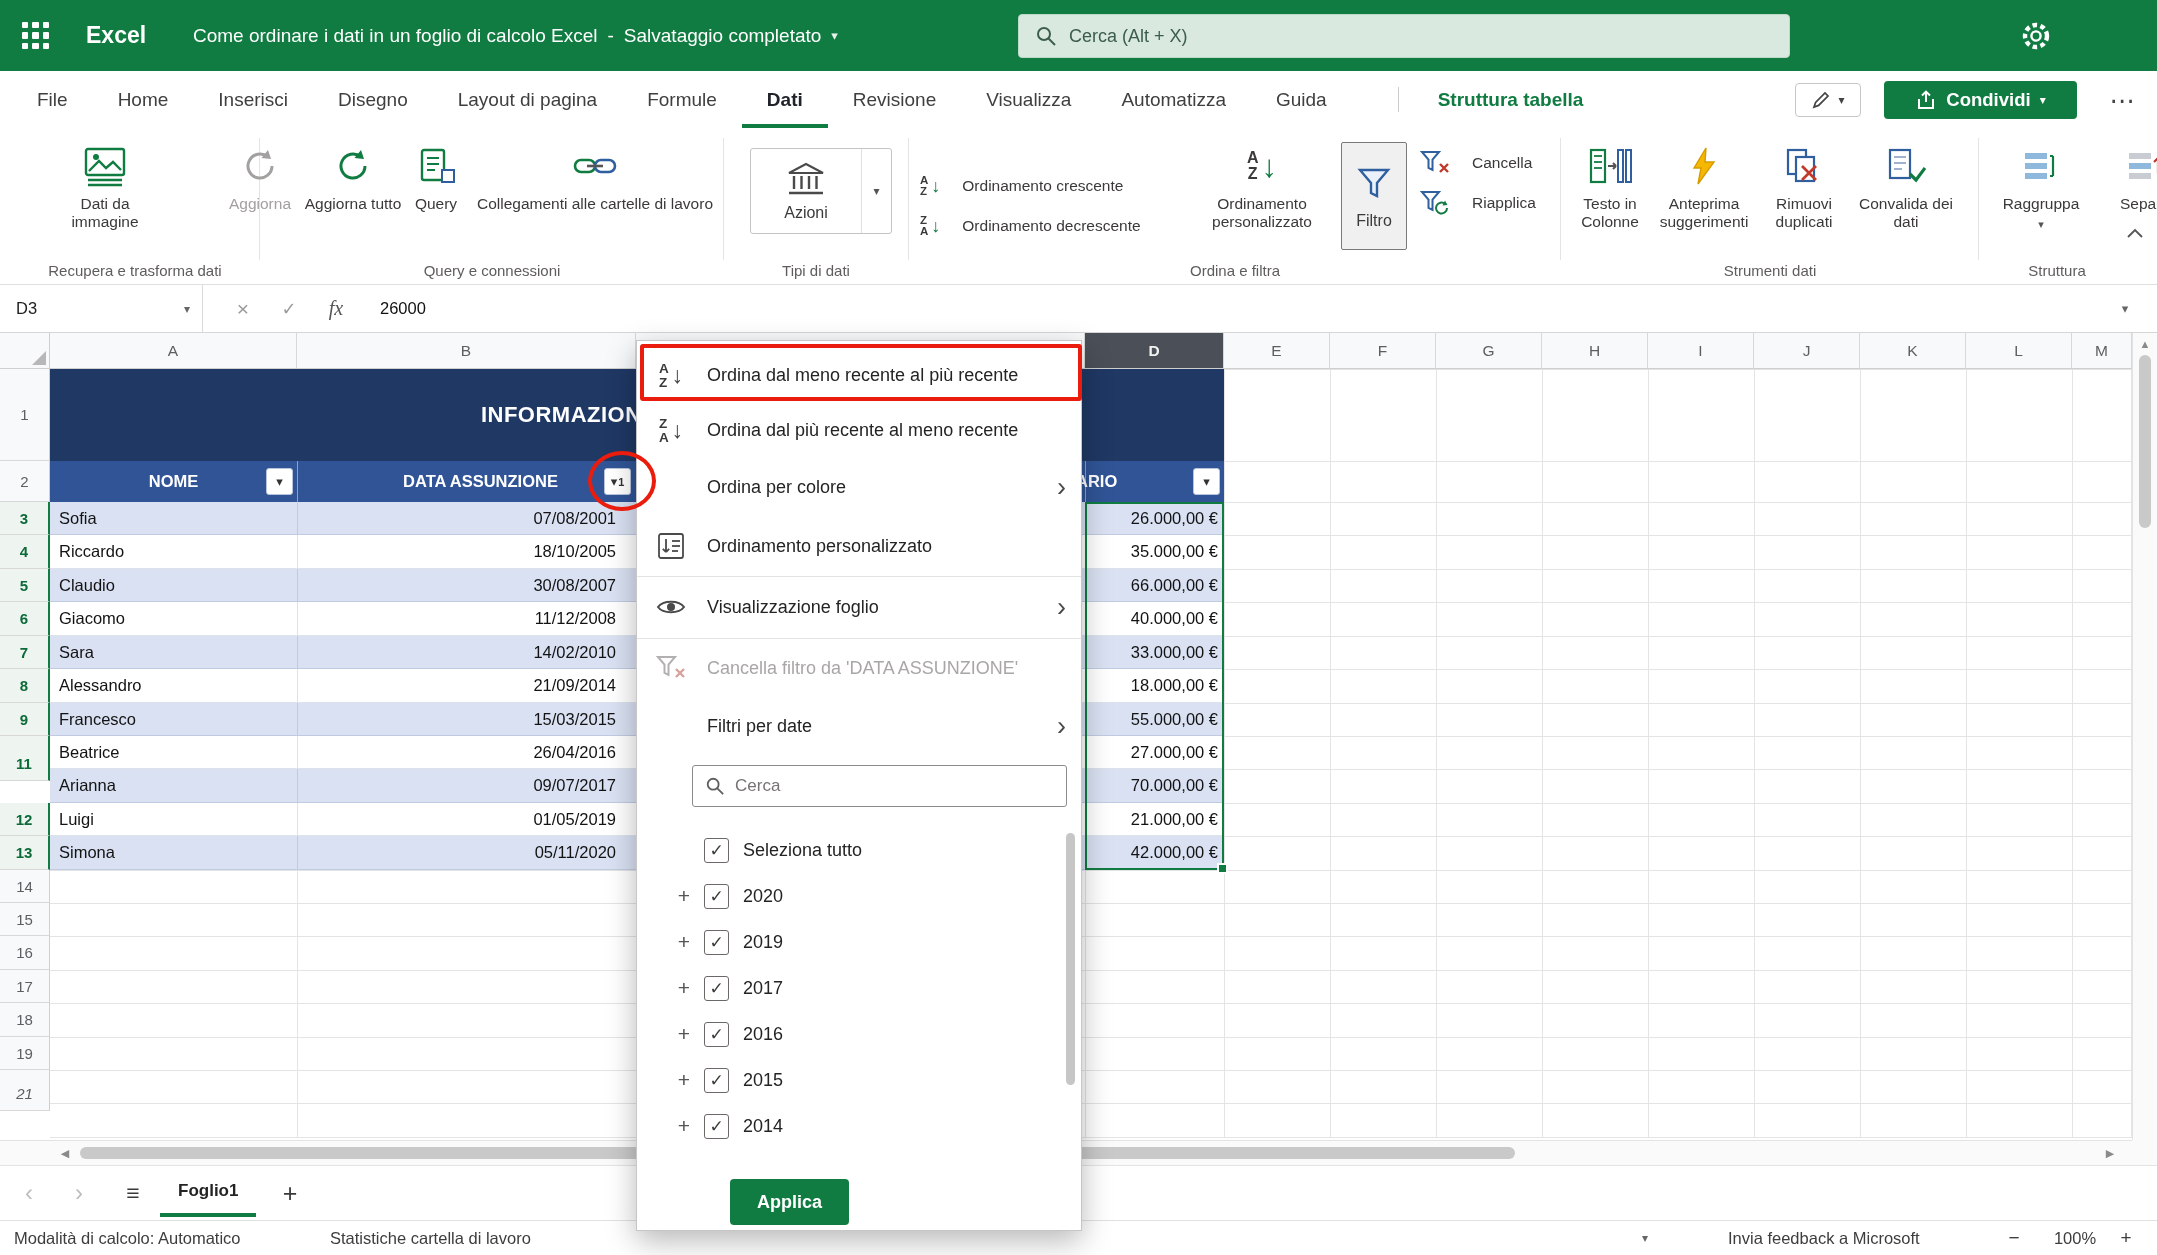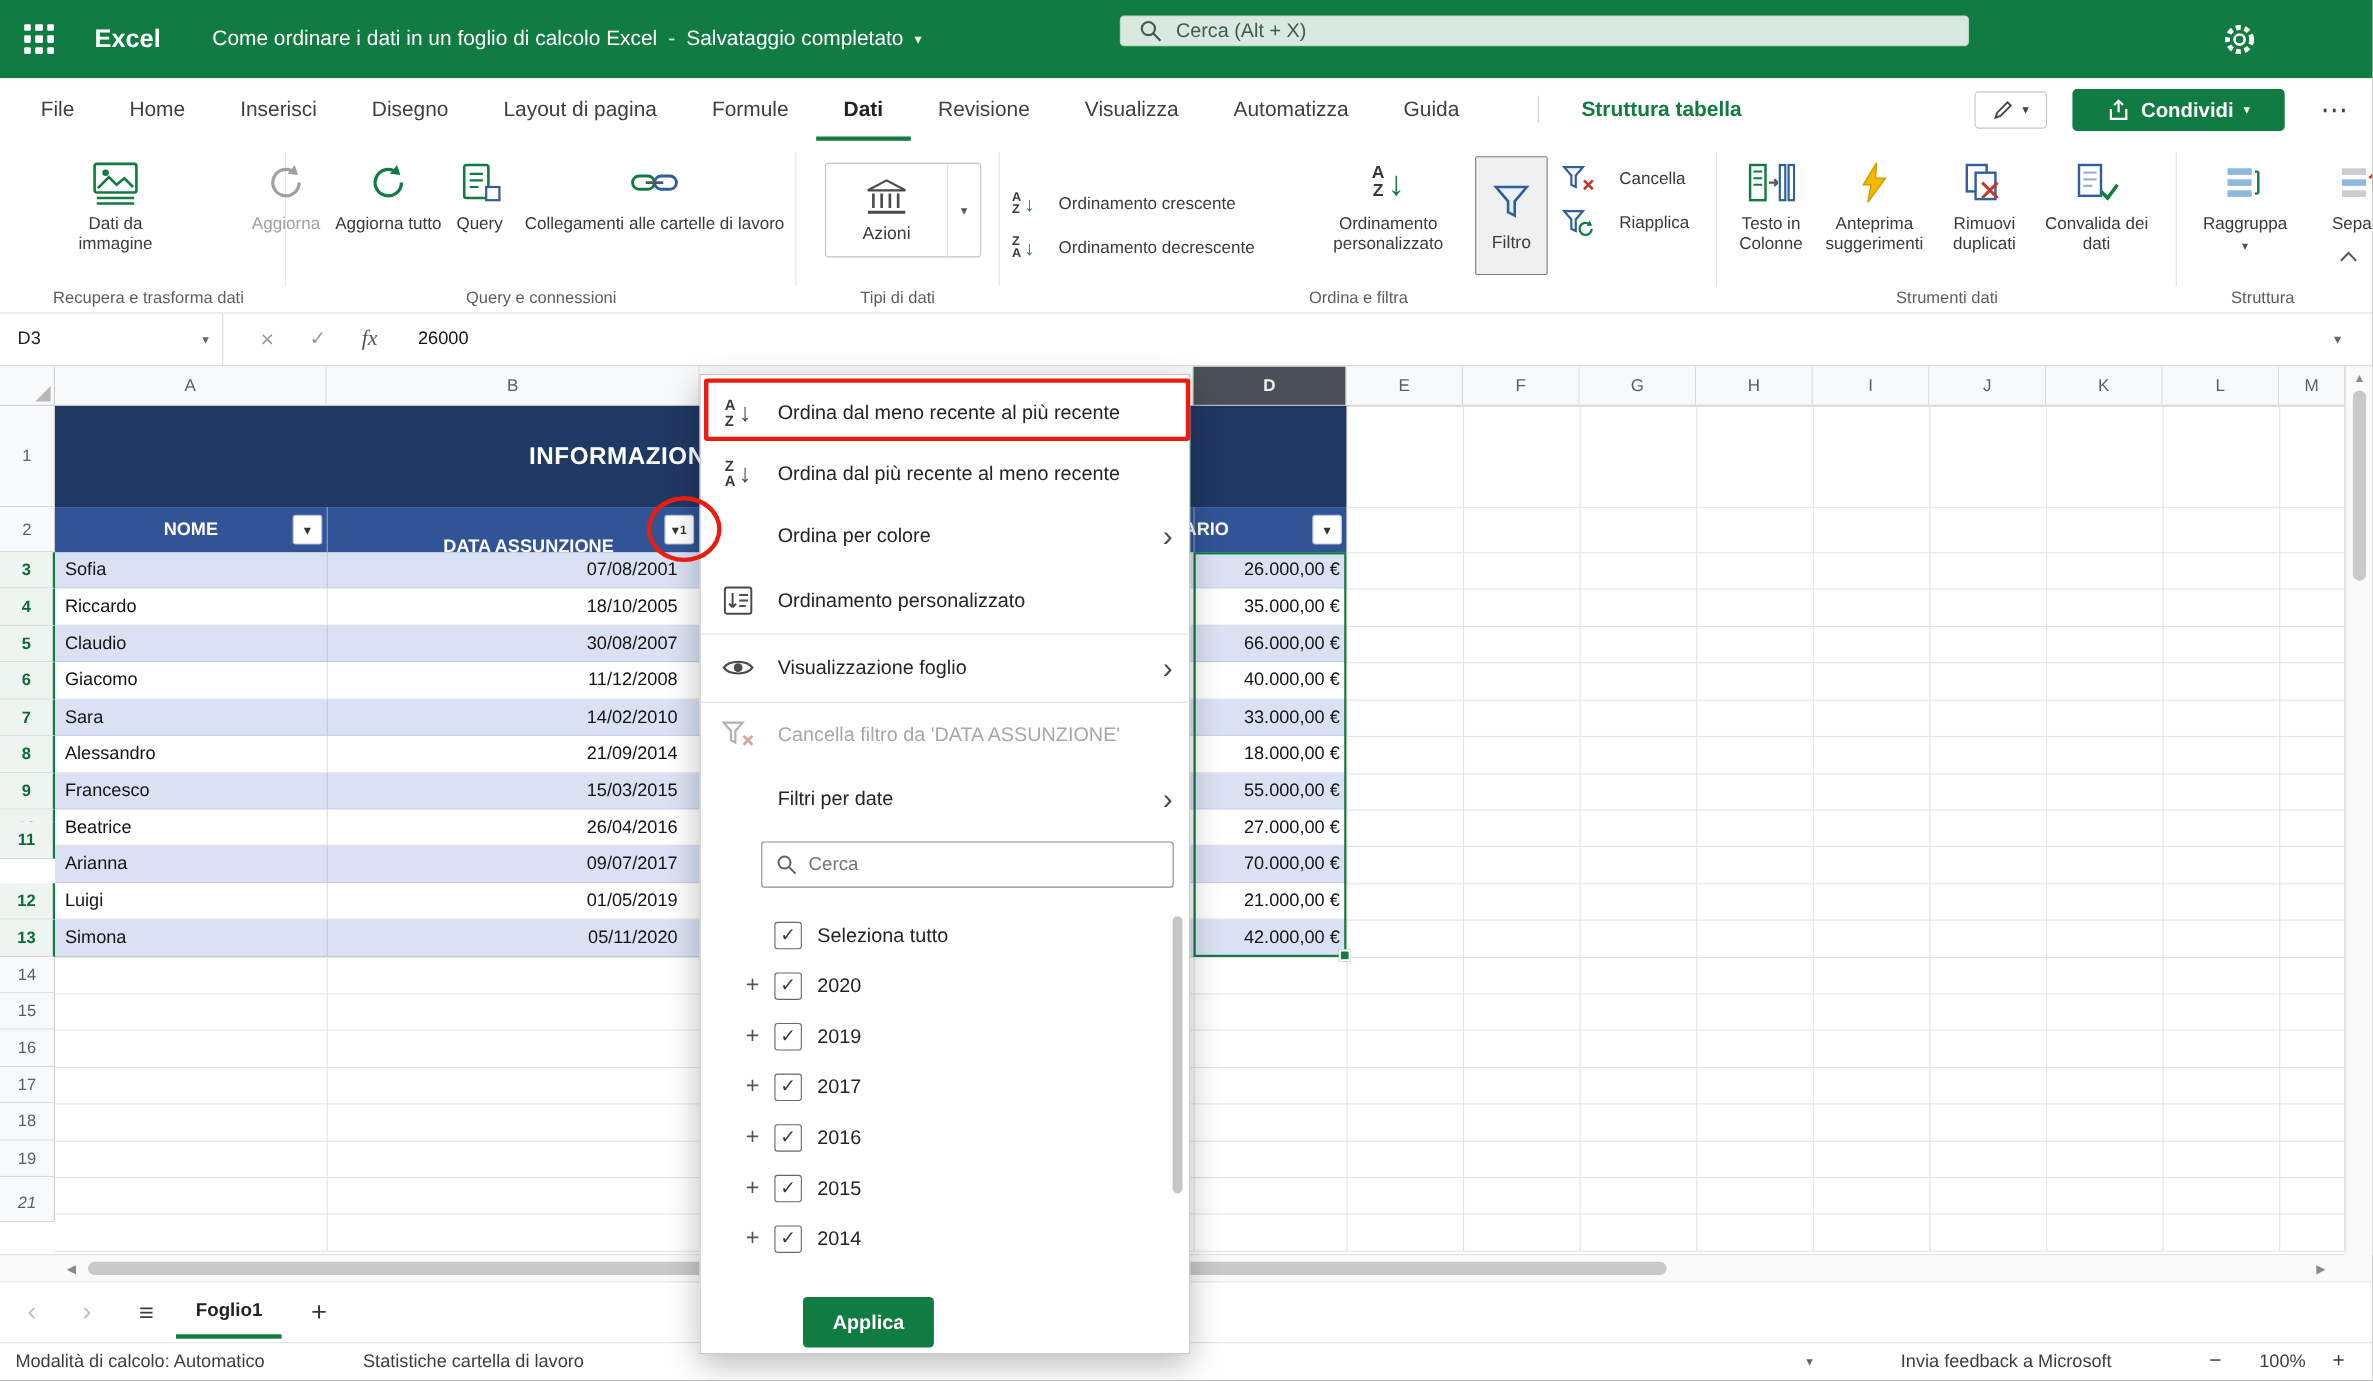--- a/index.html
+++ b/index.html
@@ -8,21 +8,21 @@
   .app *{box-sizing:border-box;}
   svg{display:block;}
 
   
   .topbar{position:absolute;left:0;top:0;width:100%;height:71px;background:#107c41;color:#fff;z-index:10;}
   .waffle{position:absolute;left:22px;top:22px;width:27px;height:27px;display:grid;grid-template-columns:repeat(3,1fr);gap:4px;cursor:pointer;}
   .waffle i{background:#fff;border-radius:1px;}
   .appname{position:absolute;left:86px;top:0;height:71px;display:flex;align-items:center;font-size:23px;font-weight:700;}
   .doctitle{position:absolute;left:193px;top:0;height:71px;display:flex;align-items:center;gap:10px;font-size:19px;cursor:pointer;white-space:nowrap;}
   .doctitle .caret{font-size:13px;opacity:.9;}
-  .searchbox{position:absolute;left:1018px;top:14px;width:772px;height:28px;background:#d9e9e0;border:1px solid #bcd8c6;border-radius:4px;display:flex;align-items:center;gap:12px;padding:0 16px;color:#3c5d4d;font-size:18px;cursor:text;}
+  .searchbox{position:absolute;left:1018px;top:14px;width:772px;height:44px;background:#d9e9e0;border:1px solid #bcd8c6;border-radius:4px;display:flex;align-items:center;gap:12px;padding:0 16px;color:#3c5d4d;font-size:18px;cursor:text;}
   .gearbtn{position:absolute;left:2018px;top:18px;width:36px;height:36px;display:flex;align-items:center;justify-content:center;cursor:pointer;}
 
   
   .tabrow{position:absolute;left:0;top:71px;width:100%;height:57px;background:#fff;z-index:9;}
   #tabs{display:flex;align-items:stretch;height:100%;padding-left:12px;}
   .tab{display:flex;align-items:center;padding:0 25px;font-size:19px;color:#3f3f3f;cursor:pointer;white-space:nowrap;}
   .tab.active{color:#20242a;font-weight:700;box-shadow:inset 0 -4px 0 #107c41;}
   .tab.ctx{color:#107c41;font-weight:600;}
   .tabdiv{width:1px;background:#cccccc;margin:16px 14px 16px 46px;}
   .inkbtn{position:absolute;left:1795px;top:12px;width:66px;height:34px;border:1px solid #c8c6c4;border-radius:4px;display:flex;align-items:center;justify-content:center;gap:7px;color:#444;font-size:12px;cursor:pointer;background:#fff;}
@@ -65,21 +65,21 @@
   .colhdr.dark{background:#4b5058;color:#f1f1f1;font-weight:600;}
   .rowhdr{position:absolute;left:0;width:50px;border-bottom:1px solid #d8d8d8;border-right:1px solid #cfcfcf;background:#f8f9fa;display:flex;align-items:center;justify-content:center;font-size:15px;color:#5c5f62;cursor:pointer;}
   .rowhdr.sel{color:#0c6a38;font-weight:700;background:#eef5f0;border-right:2px solid #107c41;}
   .corner{position:absolute;left:0;top:0;width:50px;height:36px;background:#f8f9fa;border-right:1px solid #cfcfcf;border-bottom:1px solid #cfcfcf;cursor:pointer;}
   .corner i{position:absolute;right:3px;bottom:3px;width:0;height:0;border-bottom:14px solid #b7b7b7;border-left:14px solid transparent;}
   .vline{position:absolute;width:1px;background:#e4e4e4;top:36px;height:768px;}
   .hline{position:absolute;height:1px;background:#e4e4e4;left:50px;width:2082px;}
   .banner{position:absolute;left:50px;top:36px;width:1174px;height:92px;background:#1f3864;color:#fff;display:flex;align-items:center;justify-content:center;font-size:22px;font-weight:700;letter-spacing:.5px;z-index:2;}
   .thead{position:absolute;left:50px;top:128px;width:1174px;height:41px;background:#305496;color:#fff;z-index:2;font-weight:700;font-size:16.5px;}
   .thead .hname{position:absolute;left:0;top:0;width:247px;height:100%;display:flex;align-items:center;justify-content:center;}
-  .thead .hdate{position:absolute;left:247px;top:16px;width:339px;height:100%;display:flex;align-items:center;justify-content:center;padding-left:28px;}
+  .thead .hdate{position:absolute;left:247px;top:0;width:339px;height:100%;display:flex;align-items:center;justify-content:center;padding-left:28px;}
   .thead .hsal{position:absolute;left:993px;top:0;height:100%;display:flex;align-items:center;}
   .csep{position:absolute;top:0;width:1px;height:100%;background:rgba(255,255,255,.45);}
   .fbtn{position:absolute;top:7px;width:27px;height:27px;background:#fff;border:1px solid #b9c4da;border-radius:3px;display:flex;align-items:center;justify-content:center;color:#333;font-size:13px;cursor:pointer;font-weight:400;}
   .fbtn .b1{font-size:11px;margin-left:1px;font-weight:700;}
   .trow{position:absolute;left:50px;width:1174px;z-index:2;font-size:16.5px;color:#131313;}
   .trow .sep{position:absolute;top:0;width:1px;height:100%;background:rgba(100,120,160,.22);}
   .trow span{position:absolute;top:0;height:100%;display:flex;align-items:center;cursor:cell;}
   .tname{left:9px;}
   .tdate{left:247px;width:319px;justify-content:flex-end;}
   .tsal{left:900px;width:268px;justify-content:flex-end;}

